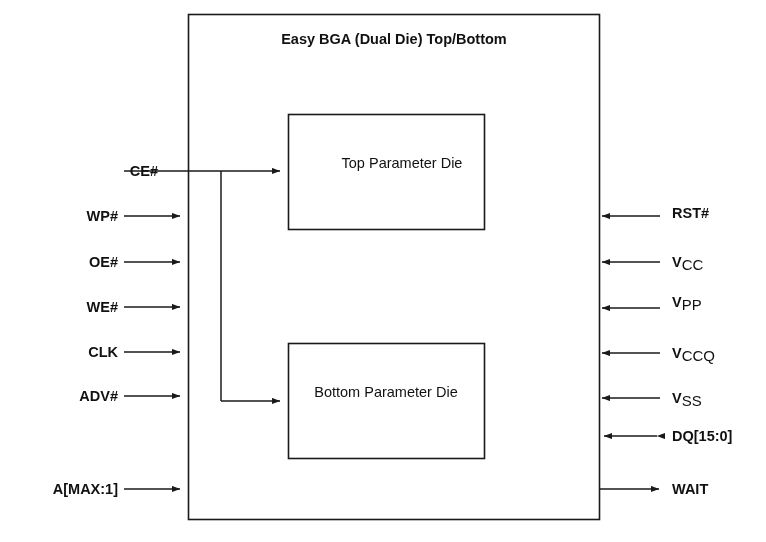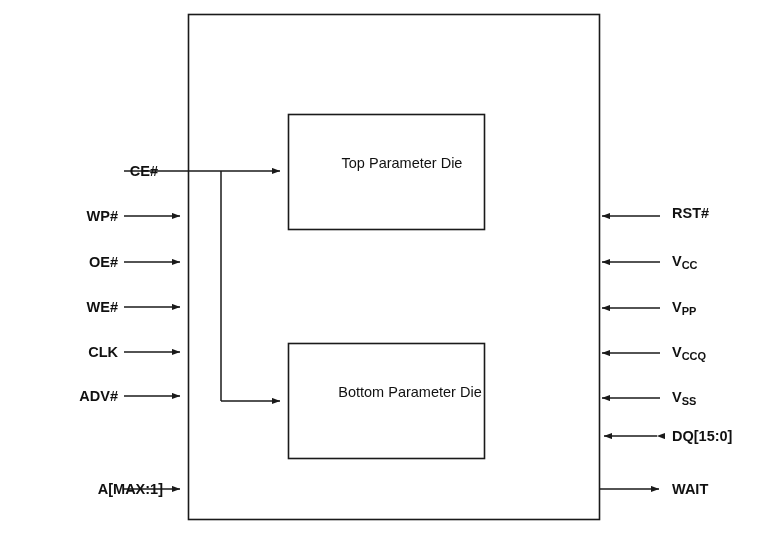--- a/index.html
+++ b/index.html
@@ -13,22 +13,22 @@
   .lbl{
     position:absolute;
     font-size:14.5px;
     font-weight:700;
     color:#111111;
     white-space:nowrap;
     line-height:1;
   }
   .lbl.right-align{text-align:right;}
   .lbl sub{
-    font-size:11px;
-    font-weight:700;
+    font-size:15px;
+    font-weight:400;
     vertical-align:baseline;
     position:relative;
     top:3px;
     left:0px;
   }
 
   .box-title{
     position:absolute;
     font-size:14.5px;
     font-weight:700;
@@ -83,40 +83,41 @@
   <path d="M660,216 L602,216" stroke="#1a1a1a" stroke-width="1.5" fill="none" marker-end="url(#arrowRight)"></path>
   <path d="M660,262 L602,262" stroke="#1a1a1a" stroke-width="1.5" fill="none" marker-end="url(#arrowRight)"></path>
   <path d="M660,308 L602,308" stroke="#1a1a1a" stroke-width="1.5" fill="none" marker-end="url(#arrowRight)"></path>
   <path d="M660,353 L602,353" stroke="#1a1a1a" stroke-width="1.5" fill="none" marker-end="url(#arrowRight)"></path>
   <path d="M660,398 L602,398" stroke="#1a1a1a" stroke-width="1.5" fill="none" marker-end="url(#arrowRight)"></path>
   <path d="M657,436 L604,436" stroke="#1a1a1a" stroke-width="1.5" fill="none" marker-start="url(#arrowRight)" marker-end="url(#arrowRight)"></path>
   <path d="M600,489 L659,489" stroke="#1a1a1a" stroke-width="1.5" fill="none" marker-end="url(#arrowRight)"></path>
 </svg>
 
 <div class="box-title" style="left:229px;top:29px;width:330px;">
+  <div>Easy BGA (Dual Die) Top/Bottom</div>
 </div>
 
 <div class="die-label" style="left:288px;top:155px;width:196px;">Top Parameter Die</div>
-<div class="die-label" style="left:296px;top:384px;width:196px;">Bottom Parameter Die</div>
+<div class="die-label" style="left:272px;top:384px;width:196px;">Bottom Parameter Die</div>
 
 <div class="lbl right-align" style="left:0px;width:118px;top:164px;padding-left:40px;">CE#</div>
 <div class="lbl right-align" style="left:0px;width:118px;top:209px;">WP#</div>
 <div class="lbl right-align" style="left:0px;width:118px;top:255px;">OE#</div>
 <div class="lbl right-align" style="left:0px;width:118px;top:300px;">WE#</div>
 <div class="lbl right-align" style="left:0px;width:118px;top:345px;">CLK</div>
 <div class="lbl right-align" style="left:0px;width:118px;top:389px;">ADV#</div>
-<div class="lbl right-align" style="left:0px;width:118px;top:482px;padding-left:45px;">A[MAX:1]</div>
+<div class="lbl right-align" style="left:0px;width:118px;top:482px;">A[MAX:1]</div>
 
 <div class="lbl" style="left:672px;top:206px;">
   <span>RST#</span>
 </div>
 <div class="lbl" style="left:672px;top:254px;">
   <span>V</span><sub>CC</sub>
 </div>
-<div class="lbl" style="left:672px;top:300px;">
+<div class="lbl" style="left:672px;top:294px;">
   <span>V</span><sub>PP</sub>
 </div>
 <div class="lbl" style="left:672px;top:345px;">
   <span>V</span><sub>CCQ</sub>
 </div>
 <div class="lbl" style="left:672px;top:390px;">
   <span>V</span><sub>SS</sub>
 </div>
 <div class="lbl" style="left:672px;top:429px;">
   <span>DQ[15:0]</span>

